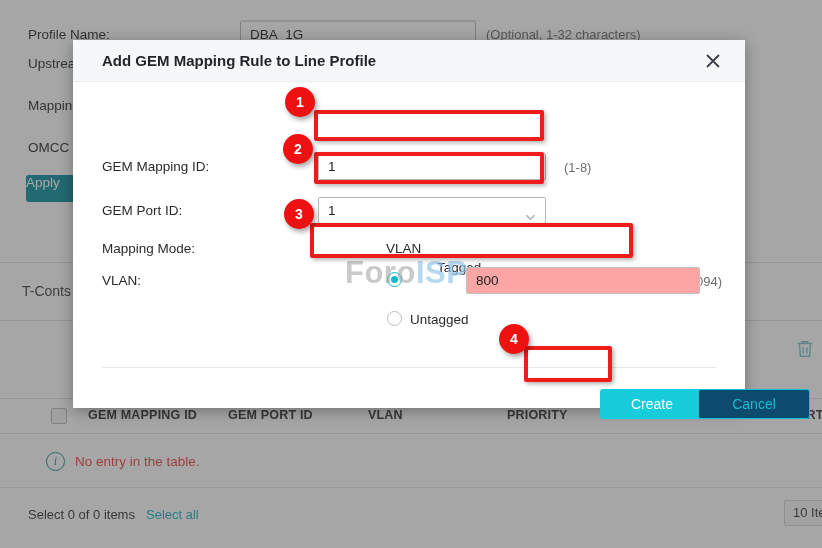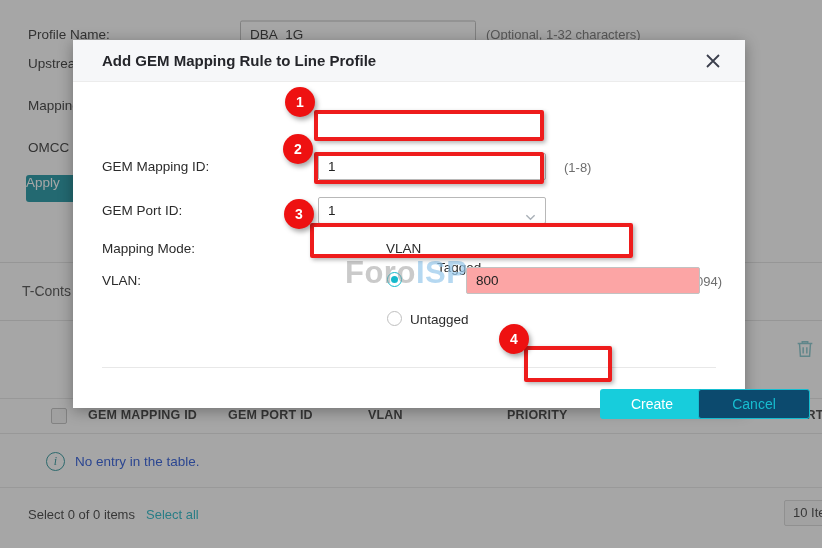--- a/index.html
+++ b/index.html
@@ -84,21 +84,21 @@
   .empty-row {
     position: absolute; left: 46px; top: 18px;
     display: flex; align-items: center; gap: 10px;
   }
   .info-icon {
     width: 19px; height: 19px; border-radius: 50%;
     border: 1.4px solid #1f8f95; color: #1f8f95;
     font-size: 12px; line-height: 16px; text-align: center;
     font-family: "Liberation Serif", serif; font-style: italic;
   }
-  .empty-text { font-size: 13.5px; color: #1d4ed8; }
+  .empty-text { font-size: 13.5px; color: #ef4444; }
 
   .tbl-foot {
     position: absolute; left: 0; top: 490px; width: 822px; height: 46px;
     background: #ffffff;
   }
   .foot-left { position: absolute; left: 28px; top: 17px; font-size: 13px; color: #333; }
   .select-all {
     position: absolute; left: 146px; top: 17px;
     font-size: 13px; color: #18b4c4; cursor: pointer; text-decoration: none;
   }

